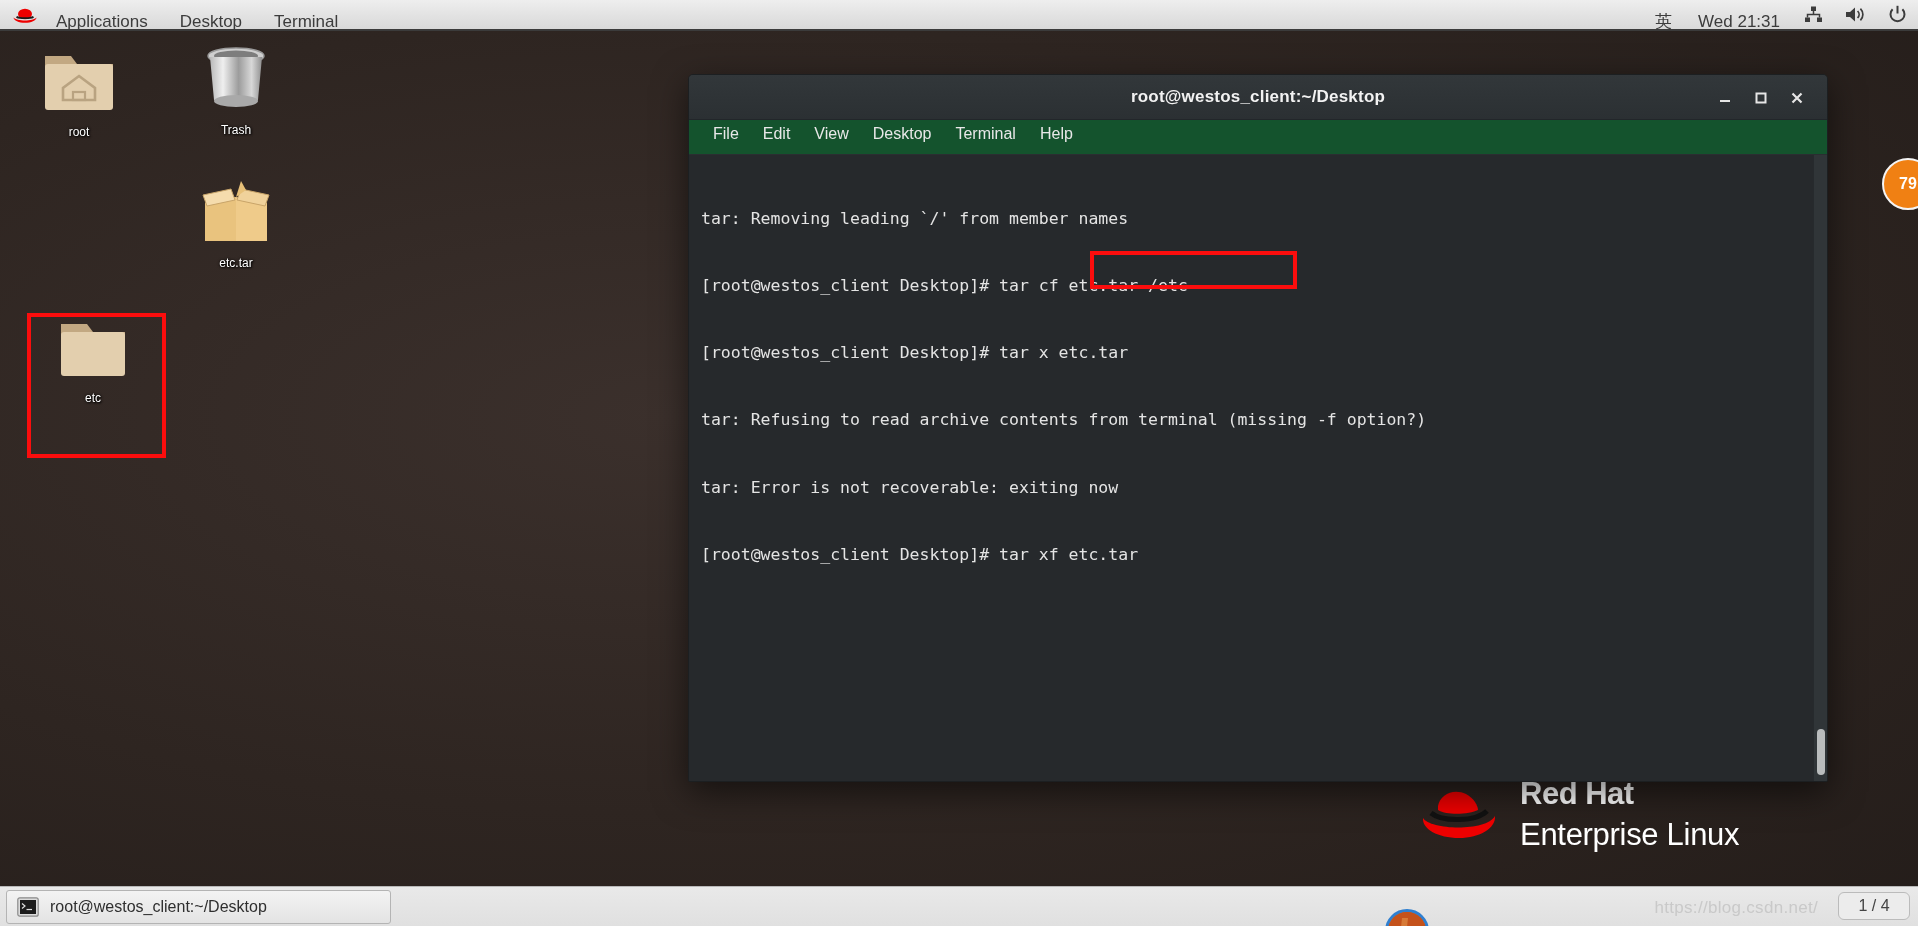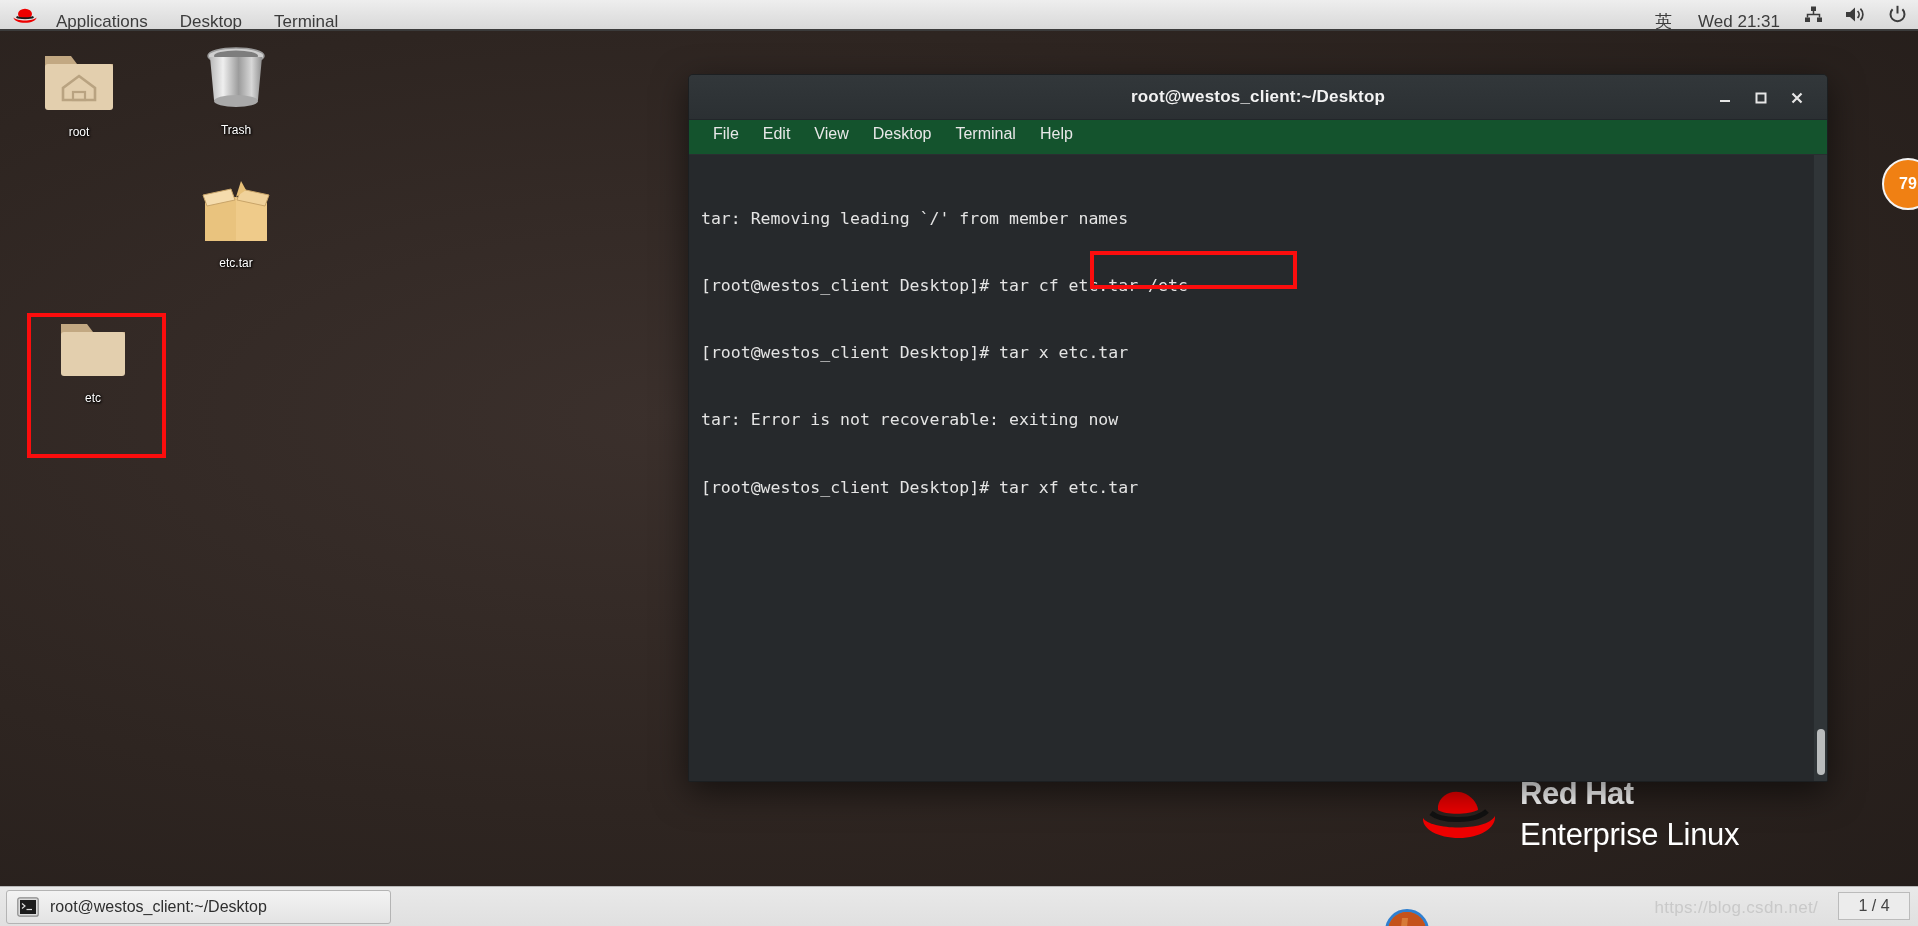--- a/index.html
+++ b/index.html
@@ -180,21 +180,21 @@
     overflow: hidden;
   }
   #watermark {
     position: absolute; right: 100px; bottom: 8px;
     font-size: 17px; color: #c9c9c9; letter-spacing: 0.3px;
     white-space: nowrap; z-index: 46; pointer-events: none;
   }
   #workspace-indicator {
     position: absolute; right: 8px; bottom: 6px;
     width: 72px; height: 28px;
-    border: 1px solid #bbbbbb; border-radius: 0;
+    border: 1px solid #bbbbbb; border-radius: 6px;
     background: #ececec;
     display: flex; align-items: center; justify-content: center;
     font-size: 16px; color: #444; z-index: 47;
   }
 </style>
 </head>
 <body>
 
 <div id="desktop">
 
@@ -338,20 +338,21 @@
       <div class="menu-item">Desktop</div>
       <div class="menu-item">Terminal</div>
       <div class="menu-item">Help</div>
     </div>
 
     <div id="term-body">
       <div id="term-output">
         <div>tar: Removing leading `/' from member names</div>
         <div>[root@westos_client Desktop]# tar cf etc.tar /etc</div>
         <div>[root@westos_client Desktop]# tar x etc.tar</div>
+        <div>tar: Refusing to read archive contents from terminal (missing -f option?)</div>
         <div>tar: Error is not recoverable: exiting now</div>
         <div>[root@westos_client Desktop]# tar xf etc.tar</div>
       </div>
       <div id="term-scrollbar">
         <div id="term-scroll-thumb"></div>
       </div>
     </div>
   </div>
 
   <div class="annot-box" id="annot-cmd"></div>

